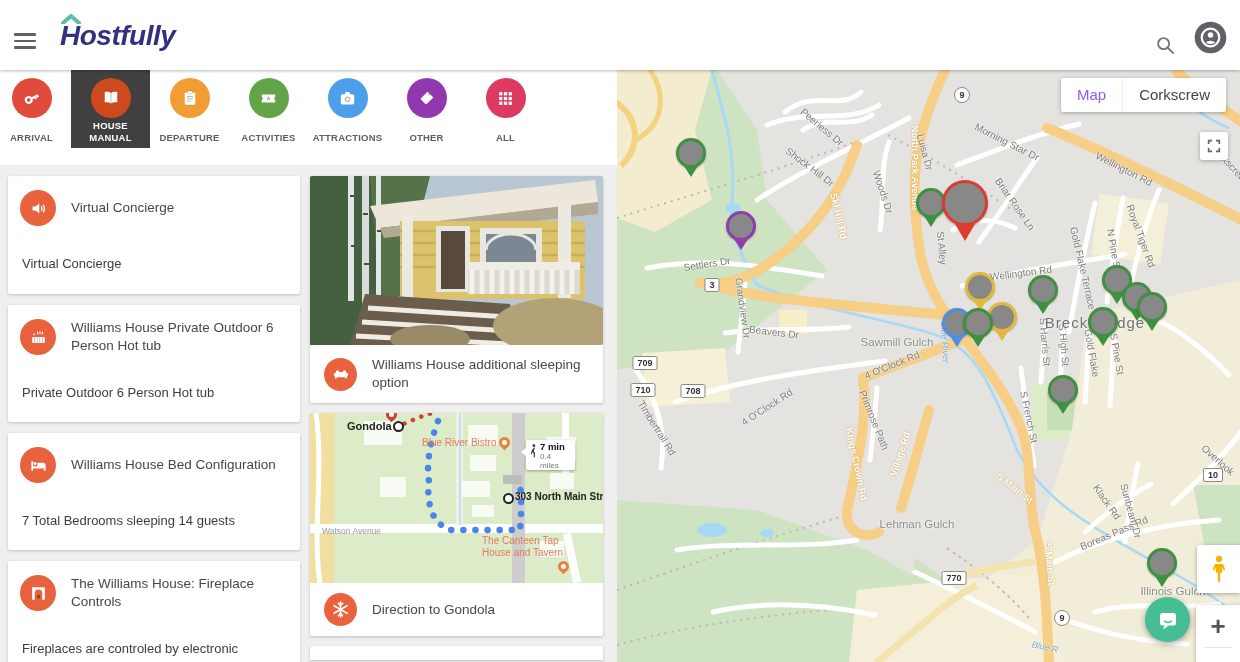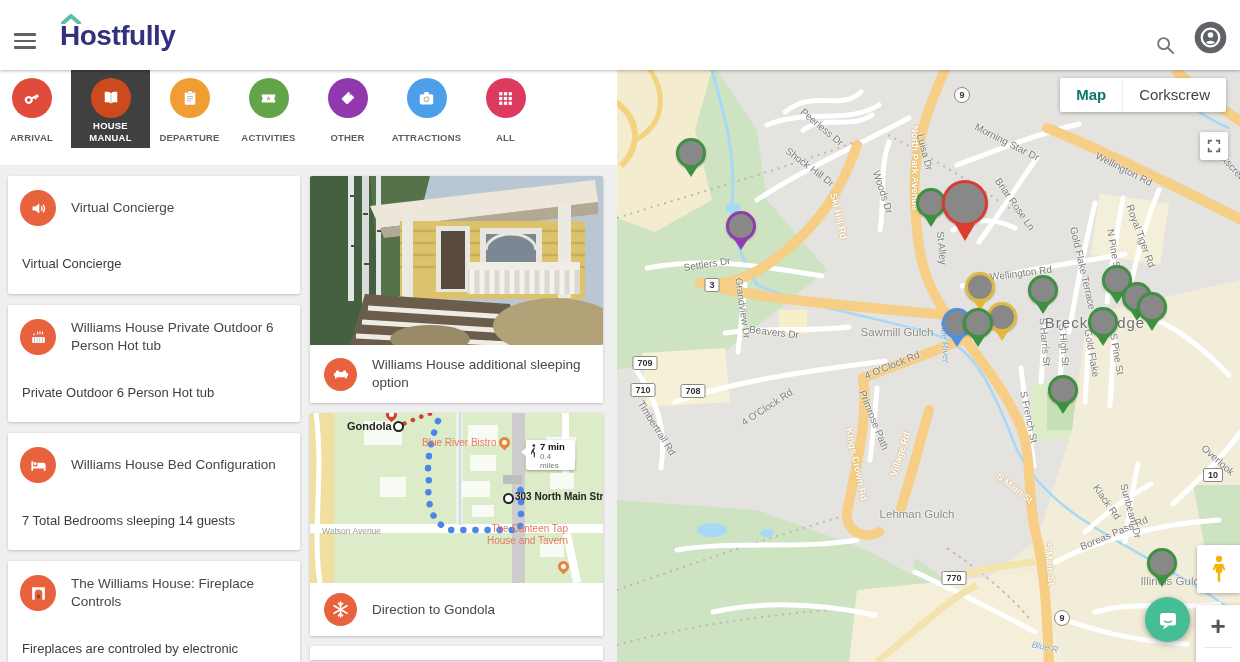--- a/index.html
+++ b/index.html
@@ -4,21 +4,21 @@
 <style>
   html,body{margin:0;padding:0;}
   body{width:1240px;height:662px;overflow:hidden;position:relative;background:#fff;
        font-family:"Liberation Sans","DejaVu Sans",sans-serif;-webkit-font-smoothing:antialiased;}
   .abs{position:absolute;}
   
   #header{position:absolute;left:0;top:0;width:1240px;height:70px;background:#fff;z-index:40;
           box-shadow:0 1px 3px rgba(0,0,0,.28);}
   #hamburger{position:absolute;left:14px;top:33px;width:22px;height:16px;cursor:pointer;}
   #hamburger span{display:block;height:2.5px;background:#616161;margin-bottom:4px;border-radius:1px;}
-  #logo{position:absolute;left:60px;top:16px;height:40px;cursor:pointer;}
+  #logo{position:absolute;left:60px;top:16px;height:40px;cursor:pointer;font-style:italic;}
   #logo .roof{position:absolute;left:1px;top:-2px;}
   #logo .word{font-size:28px;font-weight:800;color:#33307E;letter-spacing:-.5px;line-height:40px;}
   #search-btn{position:absolute;right:64px;top:34px;width:22px;height:22px;cursor:pointer;}
   #avatar-btn{position:absolute;right:13px;top:21px;width:33px;height:33px;cursor:pointer;}
   
   #left-pane{position:absolute;left:0;top:70px;width:617px;height:592px;background:#EFEFEF;overflow:hidden;}
   #catbar{position:absolute;left:0;top:0;width:617px;height:95px;background:#fff;}
   #catbar .row{position:absolute;left:-8px;top:0;width:632px;height:95px;display:flex;}
   .cat{width:79px;height:78px;text-align:center;cursor:pointer;position:relative;}
   .cat-circle{width:40px;height:40px;border-radius:50%;margin:8px auto 0;display:flex;align-items:center;justify-content:center;}
@@ -57,21 +57,21 @@
            box-shadow:0 1px 3px rgba(0,0,0,.35);padding:2px 4px 2px 14px;box-sizing:border-box;line-height:1.1;}
   #walkbox:before{content:"";position:absolute;left:-5px;top:7px;border:5px solid transparent;border-right:6px solid #fff;border-left:0;}
   #walkbox .t1{font-size:9.5px;font-weight:bold;color:#111;}
   #walkbox .t2{font-size:8px;color:#777;}
   .walker{position:absolute;left:3px;top:4px;}
   
   #map{position:absolute;left:617px;top:70px;width:623px;height:592px;background:#E5E3DF;overflow:hidden;cursor:grab;}
   #map-labels,#map-pins,#map-ui{position:absolute;left:0;top:0;width:100%;height:100%;}
   .mlabel{position:absolute;font-size:10px;color:#7A7A7A;white-space:nowrap;text-shadow:0 0 2px #fff,0 0 2px #fff;}
   .mlabel.on-orange{color:#fff;text-shadow:0 0 2px #C9973F;font-weight:bold;font-size:9.5px;}
-  .mlabel.area{color:#8B8B85;font-size:11.5px;}
+  .mlabel.area{color:#8B8B85;font-size:11.5px;margin-top:10px;}
   .mlabel.water{color:#6FA8CE;font-style:italic;font-size:9px;}
   .mlabel.town{color:#6E6E6E;font-size:15px;letter-spacing:1px;}
   .shield{position:absolute;transform:translate(-50%,-50%);background:#fff;border:1.5px solid #8a8a83;color:#333;
           font-size:9px;font-weight:bold;text-align:center;z-index:3;}
   .shield.box{padding:1px 4px;border-radius:2px;}
   .shield.circle{width:14px;height:14px;line-height:14px;border-radius:50%;}
   .mpin{position:absolute;transform:translate(-50%,0);margin-top:-15px;z-index:5;cursor:pointer;}
   .mpin .head{display:block;width:24px;height:24px;border-radius:50%;border:3px solid var(--c);box-sizing:content-box;
               background:#888;box-shadow:0 1px 2px rgba(0,0,0,.3);}
   .mpin .tail{display:block;width:0;height:0;margin:-2px auto 0;border:7px solid transparent;border-bottom:0;
@@ -93,21 +93,21 @@
   .ph-forest-people{background:linear-gradient(150deg,#49603b 30%,#93a07f 55%,#2f4227);}
   .ph-portrait{background:radial-gradient(circle at 45% 40%,#d8b59a 0 30%,#8a6a52 70%);}
   .ph-street2{background:linear-gradient(#aebdc9 35%,#8d9576 60%,#5c6248);}
   .ph-skier{background:linear-gradient(150deg,#dfe7ee 40%,#9fb3c4 60%,#5d7184);}
   .ph-meadow{background:linear-gradient(#8fb0d0 30%,#7d9a55 55%,#51683a);}
   .ph-shop{background:linear-gradient(140deg,#8c9a6f 25%,#caa96a 55%,#6e5a3e);}
   
   #maptype{position:absolute;right:14px;top:8px;height:34px;display:flex;background:#fff;border-radius:2px;
            box-shadow:0 1px 4px rgba(0,0,0,.3);z-index:10;}
   #maptype .mt{padding:0 16px;line-height:34px;font-size:15px;cursor:pointer;}
-  #maptype .mt.sel{font-weight:bold;color:#0f766e;}
+  #maptype .mt.sel{font-weight:normal;color:#8b5cf6;}
   #maptype .mt.unsel{color:#444;border-left:1px solid #ececec;}
   #fs-btn{position:absolute;right:12px;top:62px;width:28px;height:28px;background:#fff;border-radius:2px;
           box-shadow:0 1px 4px rgba(0,0,0,.3);display:flex;align-items:center;justify-content:center;cursor:pointer;z-index:10;}
   #pegman{position:absolute;right:0px;top:475px;width:43px;height:48px;background:#fff;border-radius:2px 0 0 2px;
           box-shadow:0 1px 4px rgba(0,0,0,.3);display:flex;align-items:center;justify-content:center;cursor:grab;z-index:10;}
   #chat-btn{position:absolute;right:50px;top:527px;width:45px;height:45px;border-radius:50%;background:#45BD95;
             box-shadow:0 2px 6px rgba(0,0,0,.35);display:flex;align-items:center;justify-content:center;cursor:pointer;z-index:12;}
   #zoom-in{position:absolute;right:0px;top:535px;width:44px;height:57px;background:#fff;border-radius:2px 0 0 0;
            box-shadow:0 1px 4px rgba(0,0,0,.3);text-align:center;cursor:pointer;z-index:10;}
   #zoom-in .plus{font-size:26px;color:#555;line-height:42px;font-weight:bold;}
@@ -178,38 +178,38 @@
       <div class="cat">
         <div class="cat-circle" style="background: rgb(99, 164, 72);">
           <svg width="19" height="19" viewBox="0 0 24 24">
               <path d="M3.5 7h17v3.2a1.9 1.9 0 0 0 0 3.6V17h-17v-3.2a1.9 1.9 0 0 0 0-3.6z" fill="#fff"></path>
               <polygon points="12,8.6 13,10.9 15.5,10.9 13.6,12.4 14.3,14.8 12,13.3 9.7,14.8 10.4,12.4 8.5,10.9 11,10.9" fill="rgba(0,0,0,.28)"></polygon>
             </svg>
         </div>
         <div class="cat-label">ACTIVITIES</div>
       </div>
       <div class="cat">
-        <div class="cat-circle" style="background: rgb(146, 56, 174);">
-          <svg width="18" height="18" viewBox="0 0 24 24">
-              <path d="M12.8 3.5l7.7 7.7-8.6 8.6a1.6 1.6 0 0 1-2.3 0l-5.4-5.4a1.6 1.6 0 0 1 0-2.3z" fill="#fff"></path>
-              <circle cx="15" cy="7.3" r="1.4" fill="rgba(0,0,0,.3)"></circle>
-            </svg>
-        </div>
-        <div class="cat-label">OTHER</div>
-      </div>
-      <div class="cat">
         <div class="cat-circle" style="background: rgb(76, 159, 232);">
           <svg width="19" height="19" viewBox="0 0 24 24">
               <rect x="3.5" y="6.5" width="17" height="13" rx="2" fill="#fff"></rect>
               <rect x="9" y="3.8" width="6" height="4.5" rx="1.2" fill="#fff"></rect>
               <circle cx="12" cy="13" r="3.6" fill="rgba(0,0,0,.28)"></circle>
               <circle cx="12" cy="13" r="2" fill="#fff"></circle>
             </svg>
         </div>
         <div class="cat-label">ATTRACTIONS</div>
+      </div>
+      <div class="cat">
+        <div class="cat-circle" style="background: rgb(146, 56, 174);">
+          <svg width="18" height="18" viewBox="0 0 24 24">
+              <path d="M12.8 3.5l7.7 7.7-8.6 8.6a1.6 1.6 0 0 1-2.3 0l-5.4-5.4a1.6 1.6 0 0 1 0-2.3z" fill="#fff"></path>
+              <circle cx="15" cy="7.3" r="1.4" fill="rgba(0,0,0,.3)"></circle>
+            </svg>
+        </div>
+        <div class="cat-label">OTHER</div>
       </div>
       <div class="cat">
         <div class="cat-circle" style="background: rgb(220, 58, 94);">
           <svg width="17" height="17" viewBox="0 0 24 24" fill="#fff">
               <g>
                 <rect x="3" y="3" width="4.6" height="4.6"></rect>
                 <rect x="9.7" y="3" width="4.6" height="4.6"></rect>
                 <rect x="16.4" y="3" width="4.6" height="4.6"></rect>
                 <rect x="3" y="9.7" width="4.6" height="4.6"></rect>
                 <rect x="9.7" y="9.7" width="4.6" height="4.6"></rect>
@@ -360,21 +360,21 @@
             <svg class="walker" width="9" height="14" viewBox="0 0 12 20" fill="#333">
                 <circle cx="6.5" cy="2.2" r="2"></circle>
                 <path d="M6.5 5l-2.5 5 2 2.5V19h-1.6v-5l-2-2.5-1.2 3.5-1.2-.4 1.8-6.1 3.4-3.5z" transform="translate(2,0)"></path>
               </svg>
             <div class="t1">7 min</div>
             <div class="t2">0.4 miles</div>
           </div>
           <span class="ring" style="position:absolute;left:193px;top:80px"></span>
           <span class="gm-lbl gm-bold" style="left:205px;top:78px;font-size:10px">303 North Main Street</span>
           <span class="gm-lbl" style="left:12px;top:113px">Watson Avenue</span>
-          <span class="gm-lbl gm-poi" style="left:172px;top:110px;width:86px;white-space:normal;text-align:right">The Canteen Tap House and Tavern</span>
+          <span class="gm-lbl gm-poi" style="left:172px;top:122px;width:86px;white-space:normal;text-align:left">The Canteen Tap House and Tavern</span>
           <span class="gpin orange" style="left:248px;top:148px">
               <i></i>
             </span>
         </div>
         <div class="mcard-foot" style="padding:10px 14px">
           <div class="icon-circle" style="background: rgb(232, 98, 61);">
             <svg width="19" height="19" viewBox="0 0 24 24" stroke="#fff" stroke-width="2" fill="none" stroke-linecap="round">
                 <line x1="12" y1="2.5" x2="12" y2="21.5"></line>
                 <line x1="3.8" y1="7.2" x2="20.2" y2="16.8"></line>
                 <line x1="3.8" y1="16.8" x2="20.2" y2="7.2"></line>

